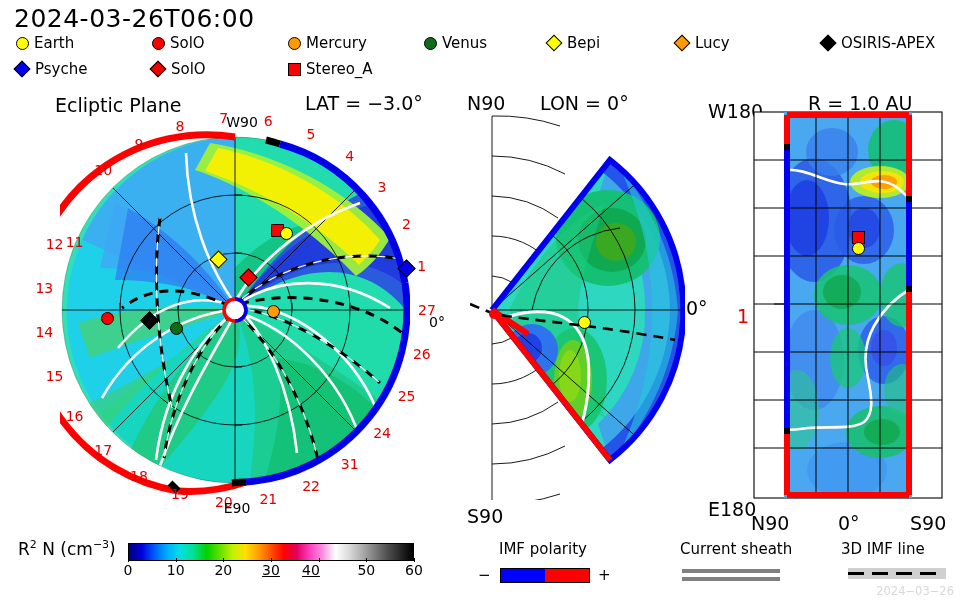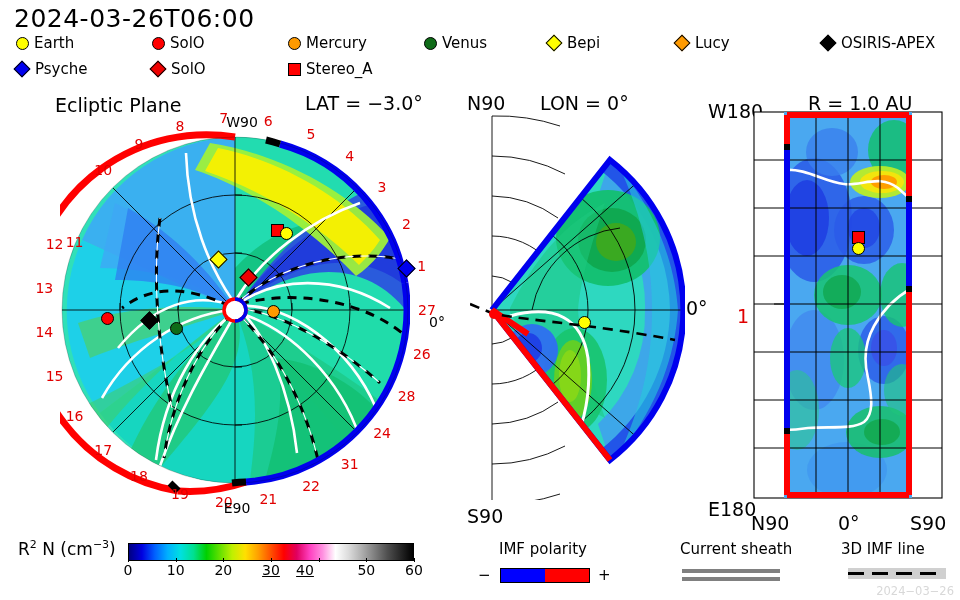--- a/index.html
+++ b/index.html
@@ -258,21 +258,21 @@
         <div class="radlabel" style="left: -5.42098px; top: 267.668px; transform: translate(-50%, -50%);">15</div>
         <div class="radlabel" style="left: 14.5863px; top: 307.506px; transform: translate(-50%, -50%);">16</div>
         <div class="radlabel" style="left: 43.2416px; top: 341.656px; transform: translate(-50%, -50%);">17</div>
         <div class="radlabel" style="left: 79px; top: 368.277px; transform: translate(-50%, -50%);">18</div>
         <div class="radlabel" style="left: 119.934px; top: 385.934px; transform: translate(-50%, -50%);">19</div>
         <div class="radlabel" style="left: 163.836px; top: 393.675px; transform: translate(-50%, -50%);">20</div>
         <div class="radlabel" style="left: 208.34px; top: 391.083px; transform: translate(-50%, -50%);">21</div>
         <div class="radlabel" style="left: 251.047px; top: 378.297px; transform: translate(-50%, -50%);">22</div>
         <div class="radlabel" style="left: 289.654px; top: 356.008px; transform: translate(-50%, -50%);">31</div>
         <div class="radlabel" style="left: 322.081px; top: 325.415px; transform: translate(-50%, -50%);">24</div>
-        <div class="radlabel" style="left: 346.577px; top: 288.169px; transform: translate(-50%, -50%);">28</div>
+        <div class="radlabel" style="left: 346.577px; top: 288.169px; transform: translate(-50%, -50%);">25</div>
         <div class="radlabel" style="left: 361.825px; top: 246.278px; transform: translate(-50%, -50%);">26</div>
         <div class="radlabel" style="left: 367px; top: 202px; transform: translate(-50%, -50%);">27</div>
         <div class="axlabel" style="left: 182px; top: 14px; transform: translate(-50%, -50%);">W90</div>
         <div class="axlabel" style="left: 177px; top: 400px; transform: translate(-50%, -50%);">E90</div>
         <div class="axlabel" style="left: 377px; top: 214px; transform: translate(-50%, -50%);">0°</div>
       </div>
     <div id="ecl-markers">
         <div style="position: absolute; width: 13px; height: 13px; background: rgb(255, 0, 0); border: 1.5px solid rgb(0, 0, 0); left: 210.5px; top: 115.5px;"></div>
         <div style="position: absolute; width: 13px; height: 13px; background: rgb(255, 255, 0); border: 1.5px solid rgb(0, 0, 0); border-radius: 50%; left: 219.5px; top: 118.5px;"></div>
         <div style="position: absolute; width: 13px; height: 13px; background: rgb(255, 255, 0); border: 1.5px solid rgb(0, 0, 0); transform: rotate(45deg); left: 151.5px; top: 144.5px;"></div>
@@ -463,21 +463,21 @@
   <div id="colorbar" style="background: linear-gradient(to right, rgb(0, 0, 128), rgb(0, 0, 224), rgb(0, 96, 255), rgb(0, 176, 255), rgb(0, 224, 224), rgb(0, 224, 144), rgb(0, 208, 0), rgb(96, 224, 0), rgb(192, 240, 0), rgb(255, 224, 0), rgb(255, 160, 0), rgb(255, 80, 0), rgb(255, 0, 0), rgb(224, 0, 96), rgb(255, 64, 192), rgb(255, 144, 224), rgb(255, 255, 255), rgb(220, 220, 220), rgb(176, 176, 176), rgb(128, 128, 128), rgb(80, 80, 80), rgb(40, 40, 40), rgb(0, 0, 0));"></div>
   <div class="cb-ticks" id="cb-ticks">
       <div class="cb-tick" style="left: 0px;">0</div>
       <div class="cb-mark" style="left: 0px;"></div>
       <div class="cb-tick" style="left: 47.6667px;">10</div>
       <div class="cb-mark" style="left: 47.6667px;"></div>
       <div class="cb-tick" style="left: 95.3333px;">20</div>
       <div class="cb-mark" style="left: 95.3333px;"></div>
       <div class="cb-tick" style="left: 143px; text-decoration: underline;">30</div>
       <div class="cb-mark" style="left: 143px;"></div>
-      <div class="cb-tick" style="left: 177px; text-decoration: underline;">40</div>
+      <div class="cb-tick" style="left: 183px; text-decoration: underline;">40</div>
       <div class="cb-mark" style="left: 190.667px;"></div>
       <div class="cb-tick" style="left: 238.333px;">50</div>
       <div class="cb-mark" style="left: 238.333px;"></div>
       <div class="cb-tick" style="left: 286px;">60</div>
       <div class="cb-mark" style="left: 286px;"></div>
     </div>
 
   <div class="blk" style="left:499px; top:540px;">IMF polarity</div>
   <div class="blk" style="left:478px; top:566px;">−</div>
   <div class="pol-bar" style="left:500px; top:568px;">

